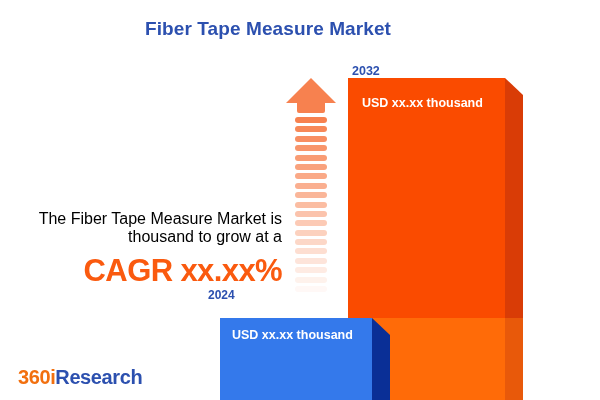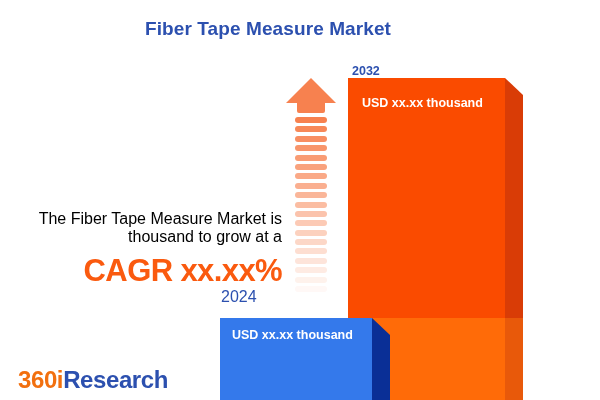--- a/index.html
+++ b/index.html
@@ -50,21 +50,21 @@
     color: #fa5a0f;
     letter-spacing: -0.6px;
     line-height: 1.05;
   }
 
   
   #logo {
     position: absolute;
     left: 18px;
     top: 366px;
-    font-size: 24px;
+    font-size: 20px;
     font-weight: bold;
     letter-spacing: -0.4px;
   }
   .logo-360 { color: #f2700f; }
   .logo-i   { color: #f2700f; }
   .logo-research { color: #2c50af; }
 
   
   #growth-arrow {
     position: absolute;
@@ -194,24 +194,24 @@
     position: absolute;
     left: 152px;
     top: 0;
     width: 18px;
     height: 82px;
     background: #0a2f96;
     clip-path: polygon(0 0, 100% 17px, 100% 100%, 0 100%);
   }
   #label-2024 {
     position: absolute;
-    left: 221px;
+    left: 208px;
     top: 288px;
-    font-size: 16px;
-    font-weight: normal;
+    font-size: 12px;
+    font-weight: bold;
     color: #2c50af;
   }
   #value-2024 {
     position: absolute;
     left: 232px;
     top: 328px;
     font-size: 12.5px;
     font-weight: bold;
     color: #ffffff;
   }

